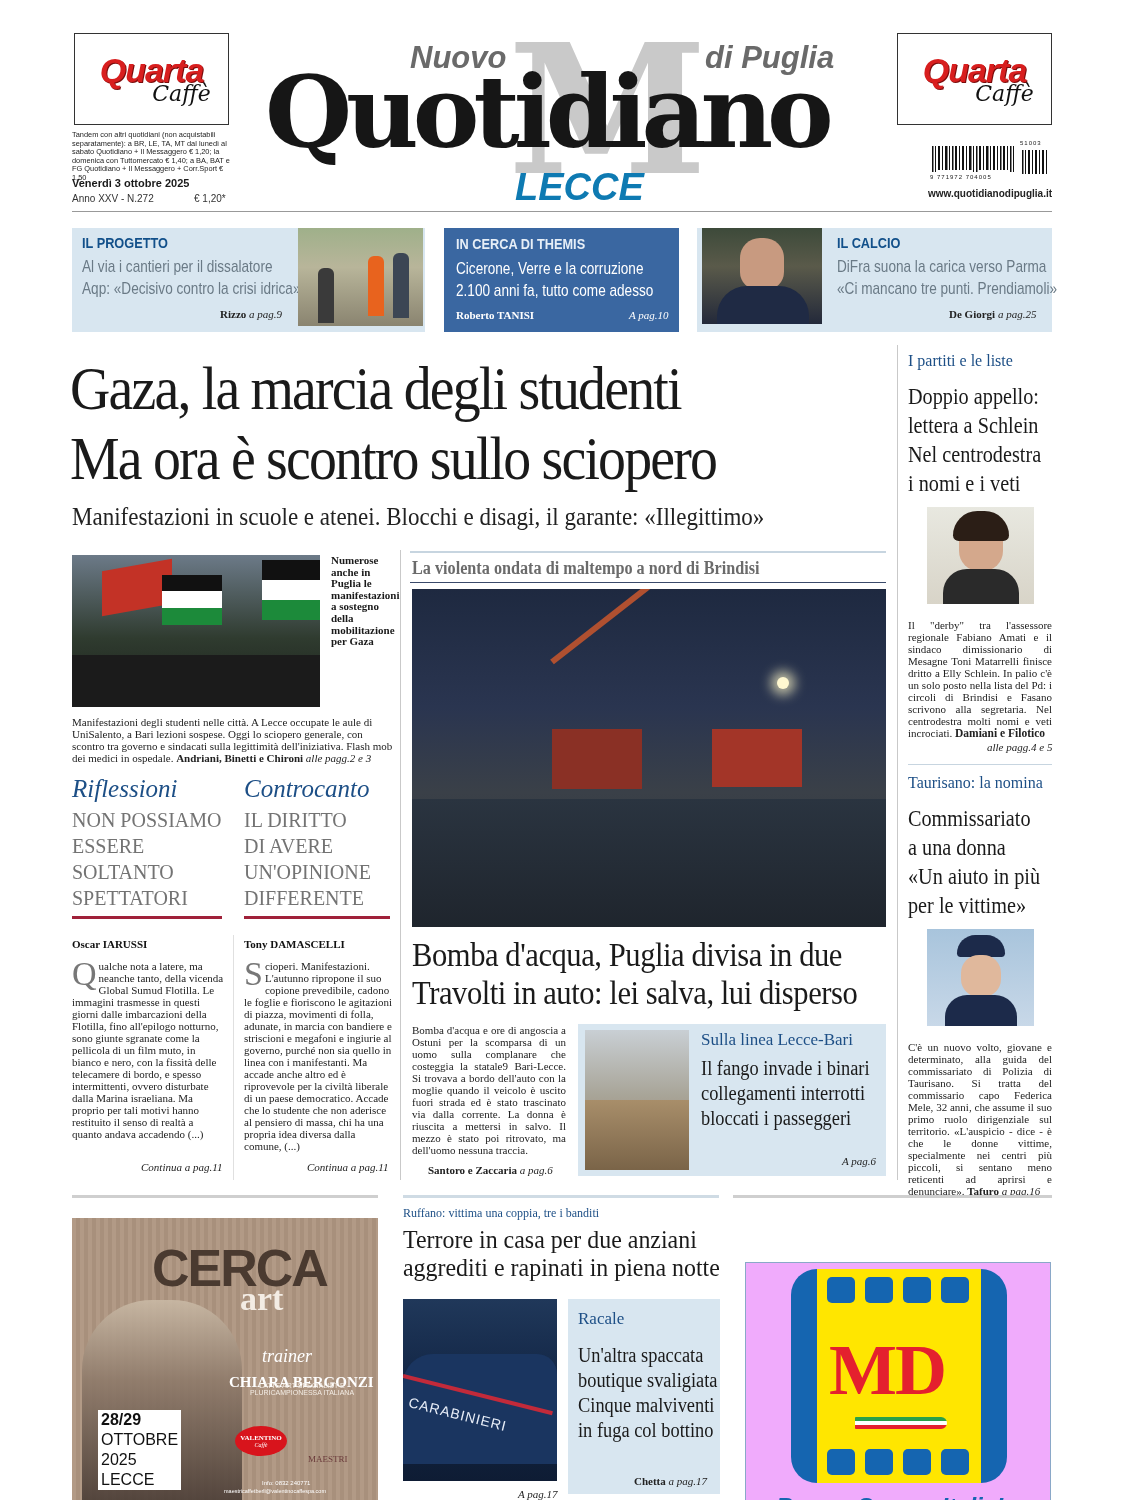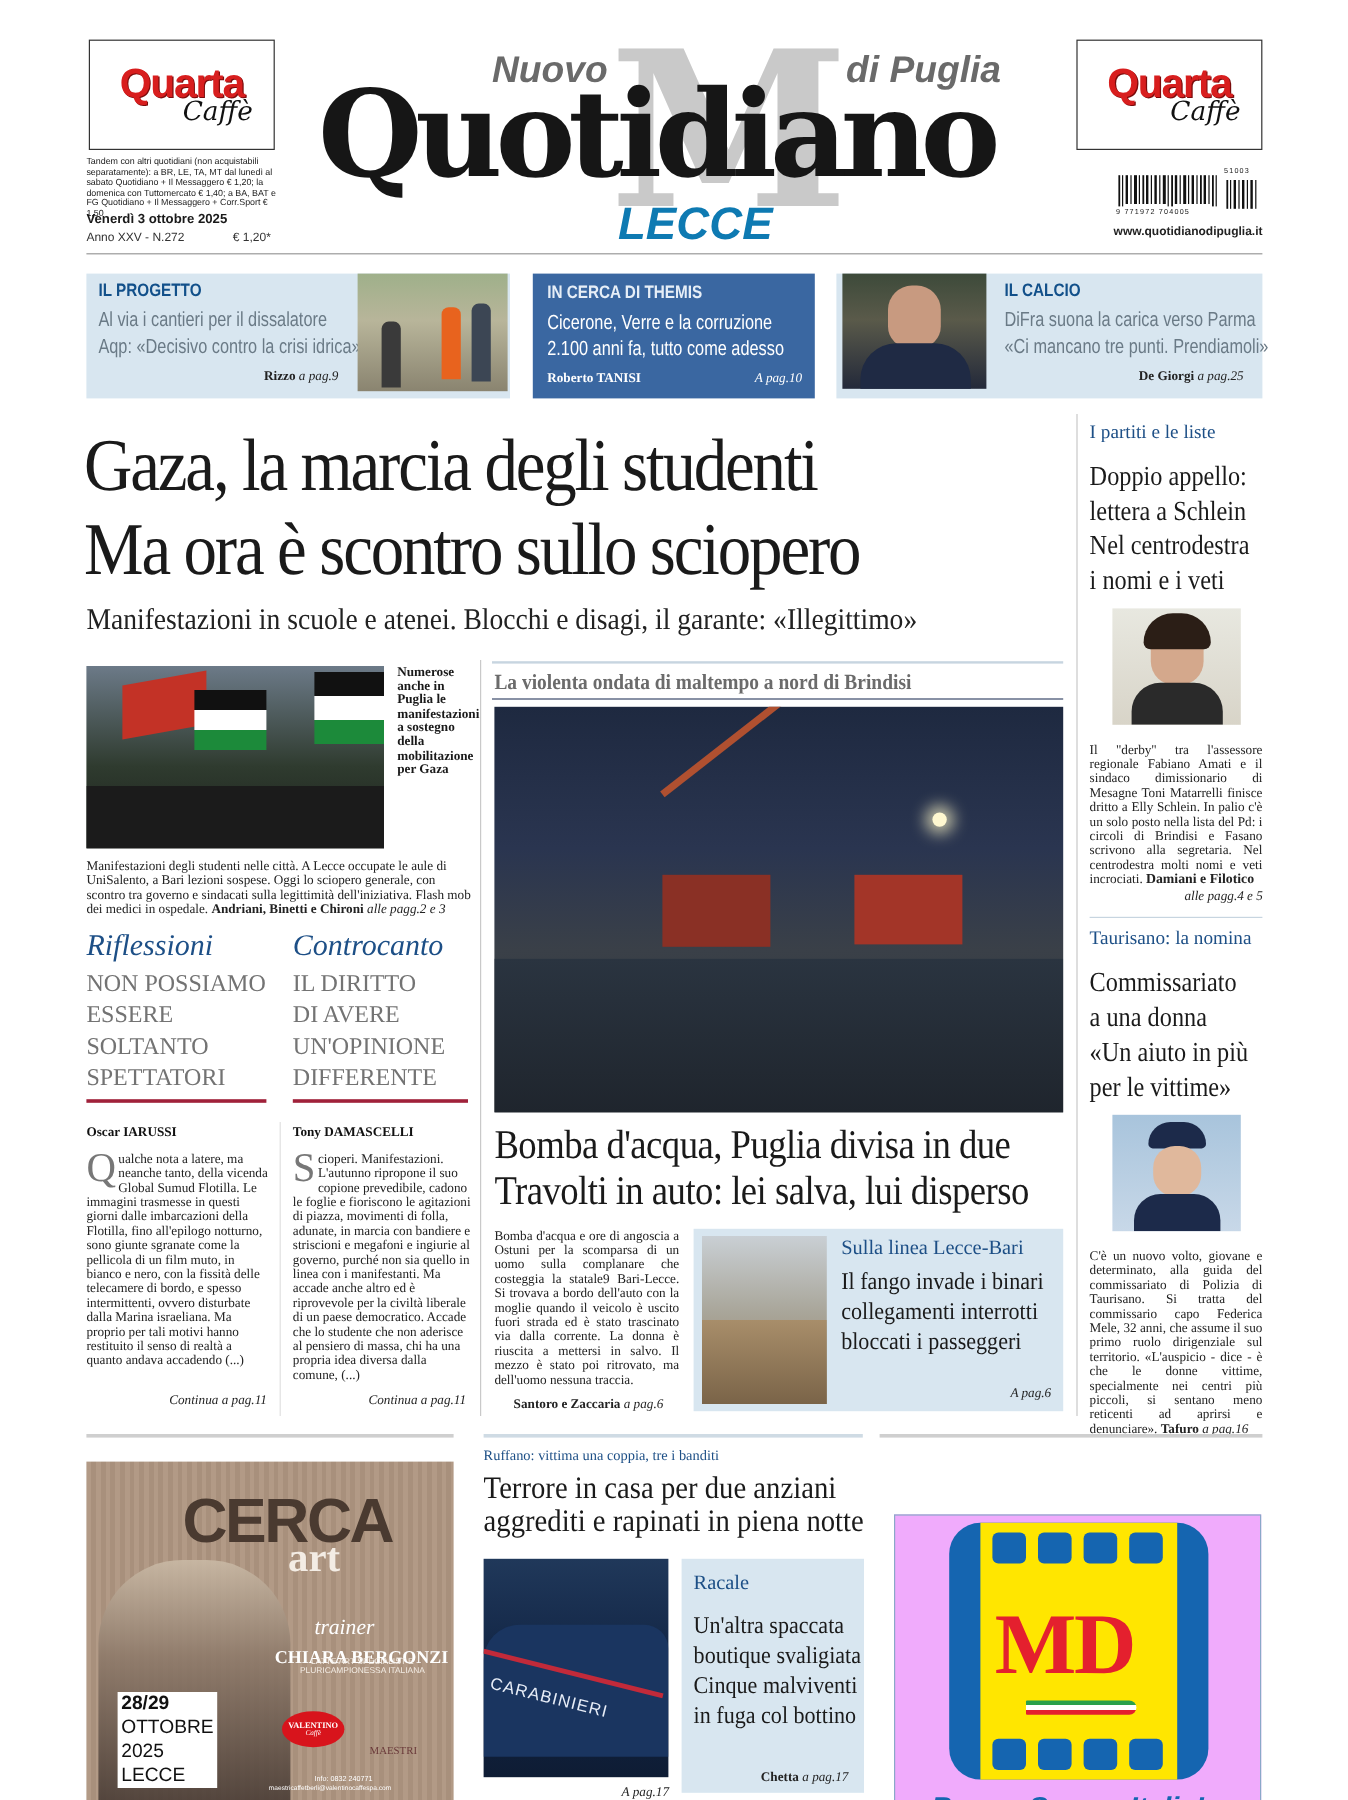--- a/index.html
+++ b/index.html
@@ -3,21 +3,21 @@
 <meta charset="utf-8">
 <style>
   * { box-sizing: border-box; margin: 0; padding: 0; }
   body { width: 1123px; height: 1500px; background: #ffffff; position: relative; overflow: hidden; font-family: "Liberation Serif", serif; color: #1a1a1a; }
   .abs { position: absolute; }
   .sans { font-family: "Liberation Sans", sans-serif; }
   .serif { font-family: "Liberation Serif", serif; }
 
   
   .ear { border: 1px solid #333; background: #fff; width: 155px; height: 92px; display: flex; flex-direction: column; align-items: center; justify-content: center; }
-  .ear .q { font-family: "Liberation Sans", sans-serif; font-weight: bold; color: #d81e1e; font-size: 34px; letter-spacing: -1px; line-height: 1; text-shadow: 1px 1px 0 #7a0b0b; }
+  .ear .q { font-family: "Liberation Sans", sans-serif; font-weight: bold; font-style: italic; color: #d81e1e; font-size: 34px; letter-spacing: -1px; line-height: 1; text-shadow: 1px 1px 0 #7a0b0b; }
   .ear .c { font-family: "DejaVu Serif", serif; font-style: italic; font-size: 22px; color: #111; margin-left: 60px; margin-top: -4px; line-height: 1; }
 
   .masthead-main { font-family: "DejaVu Serif", serif; font-weight: bold; font-size: 100px; letter-spacing: -6px; color: #161616; line-height: 1; }
   .masthead-small { font-family: "Liberation Sans", sans-serif; font-weight: bold; font-style: italic; color: #6a6a6a; font-size: 31px; }
   .masthead-city { font-family: "Liberation Sans", sans-serif; font-weight: bold; font-style: italic; color: #0e7ab2; font-size: 38px; }
   .gothic-m { font-family: "DejaVu Serif", serif; font-weight: bold; color: #c9c9c9; font-size: 180px; line-height: 1; }
 
   .tiny { font-family: "Liberation Sans", sans-serif; font-size: 7.4px; line-height: 8.5px; color: #222; }
 
   .promo { background: #d8e6f0; height: 104px; }

